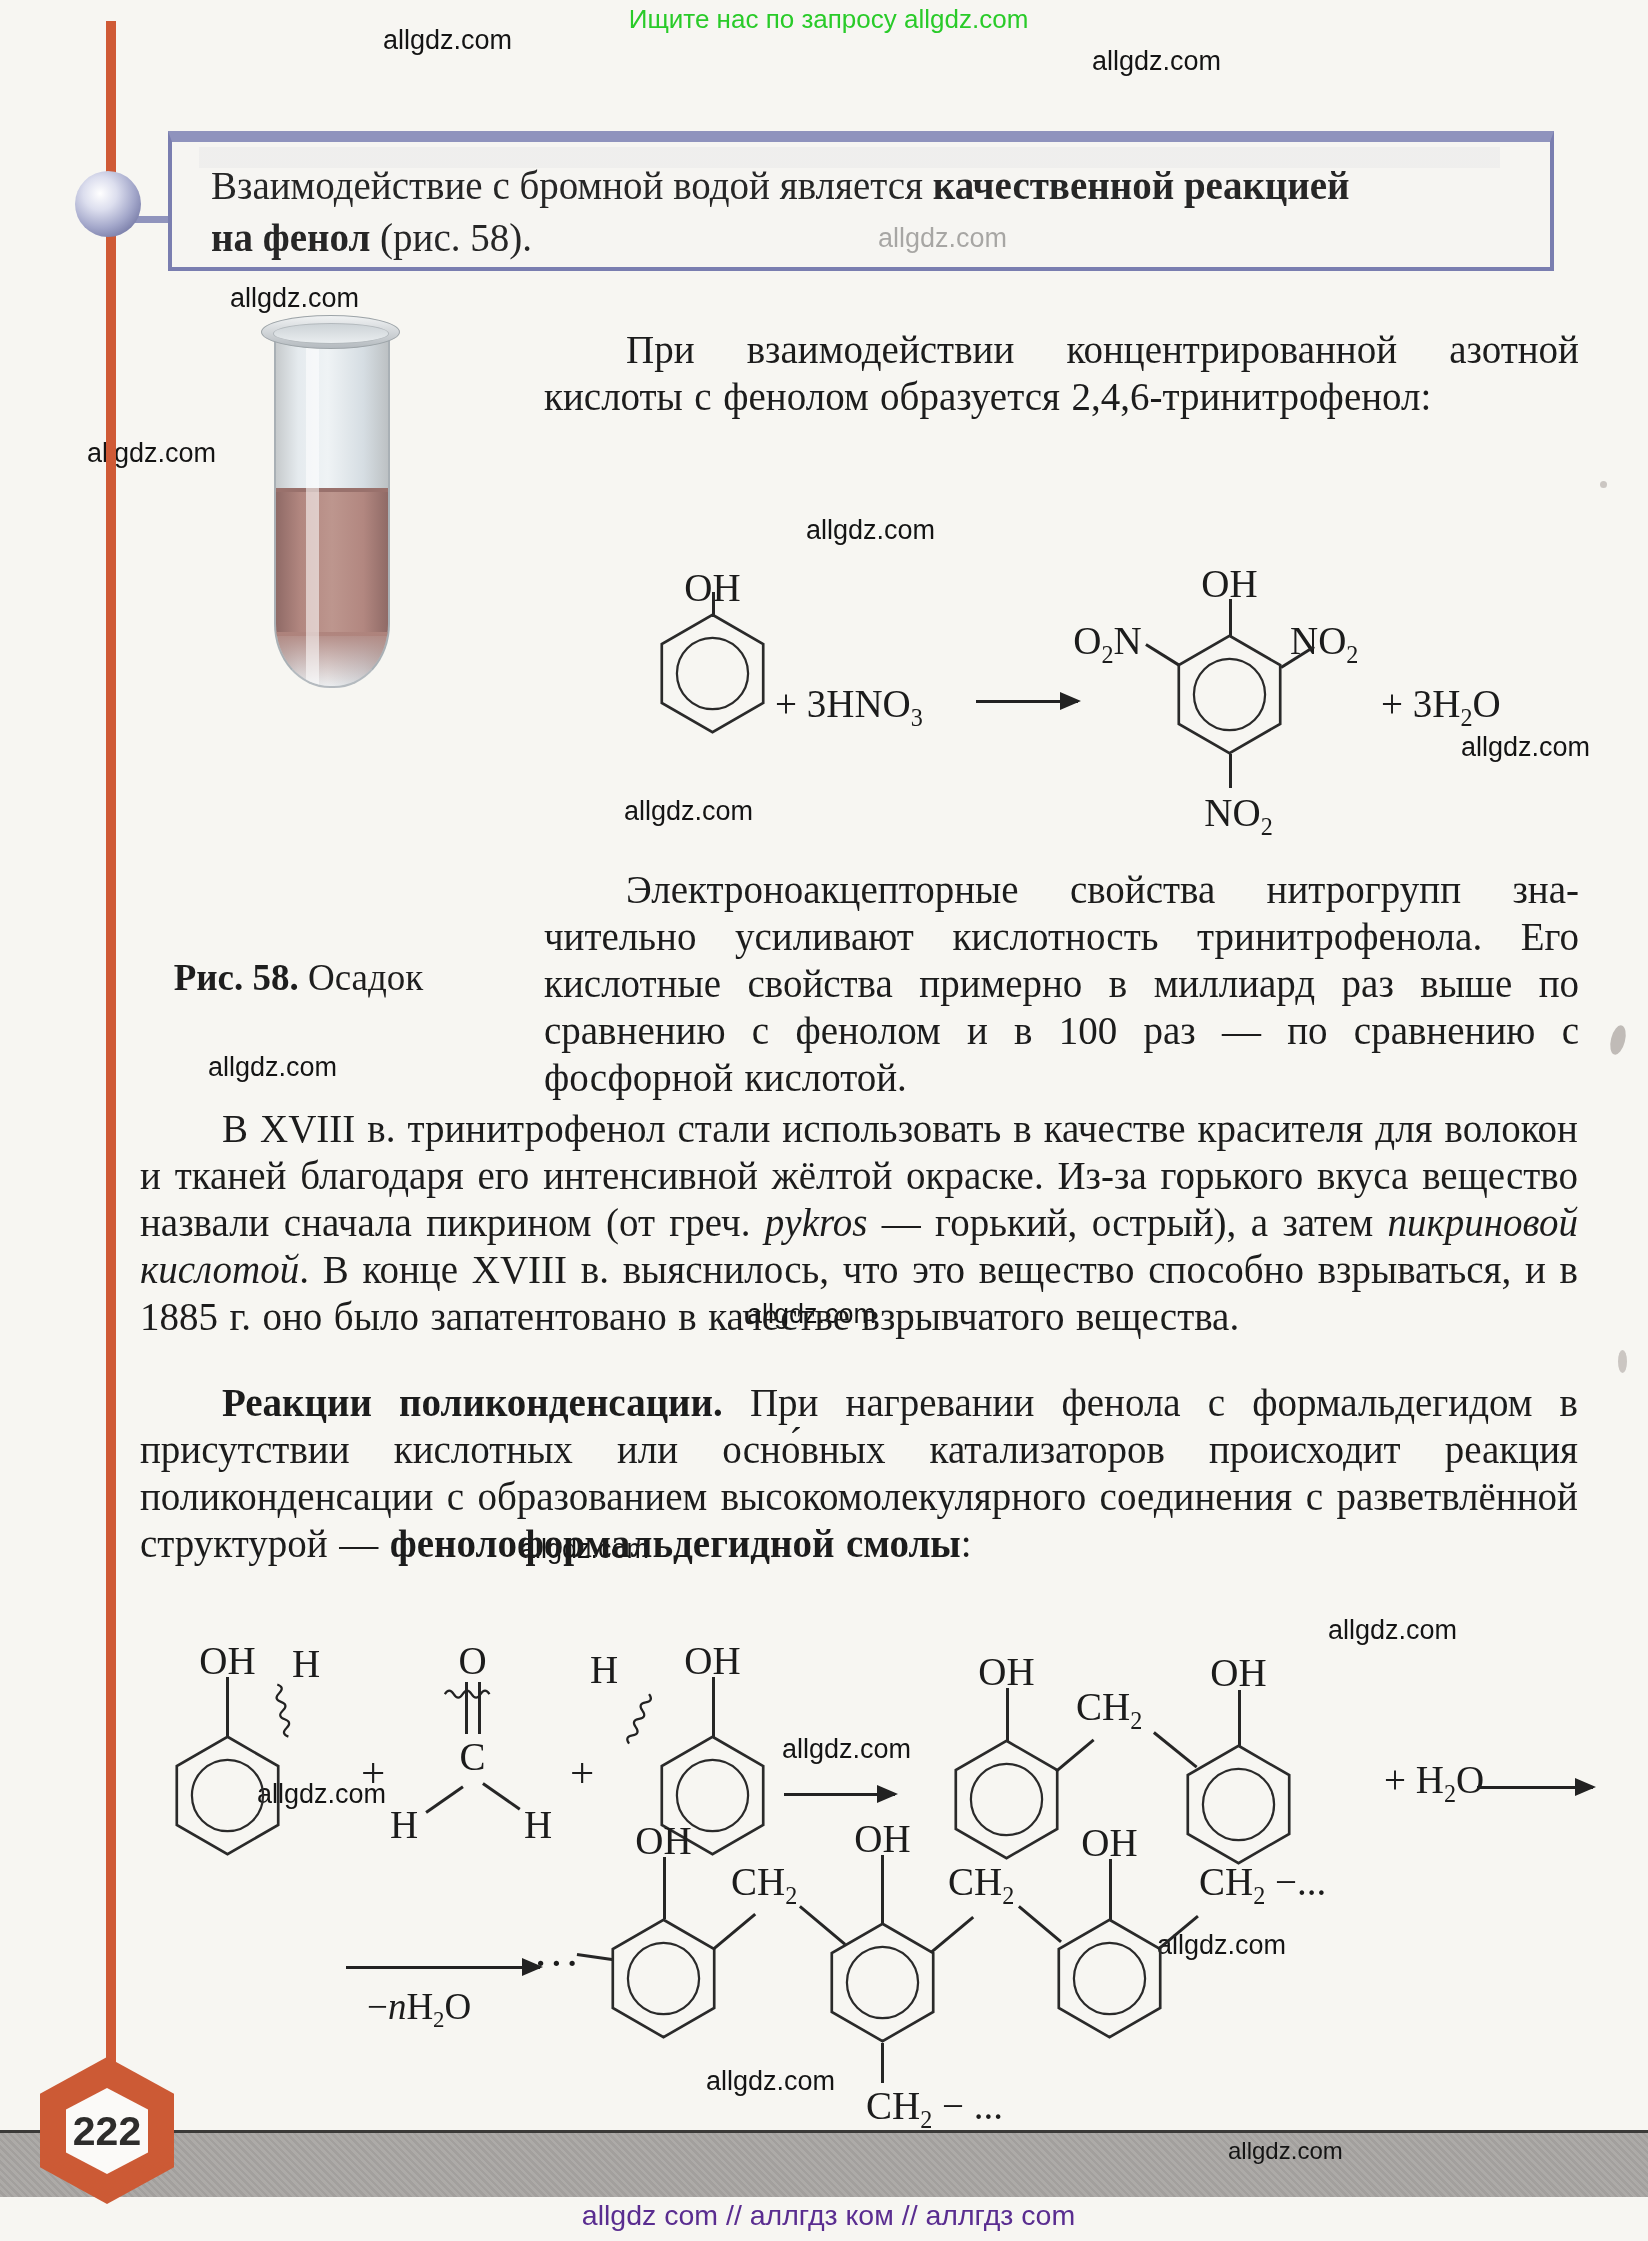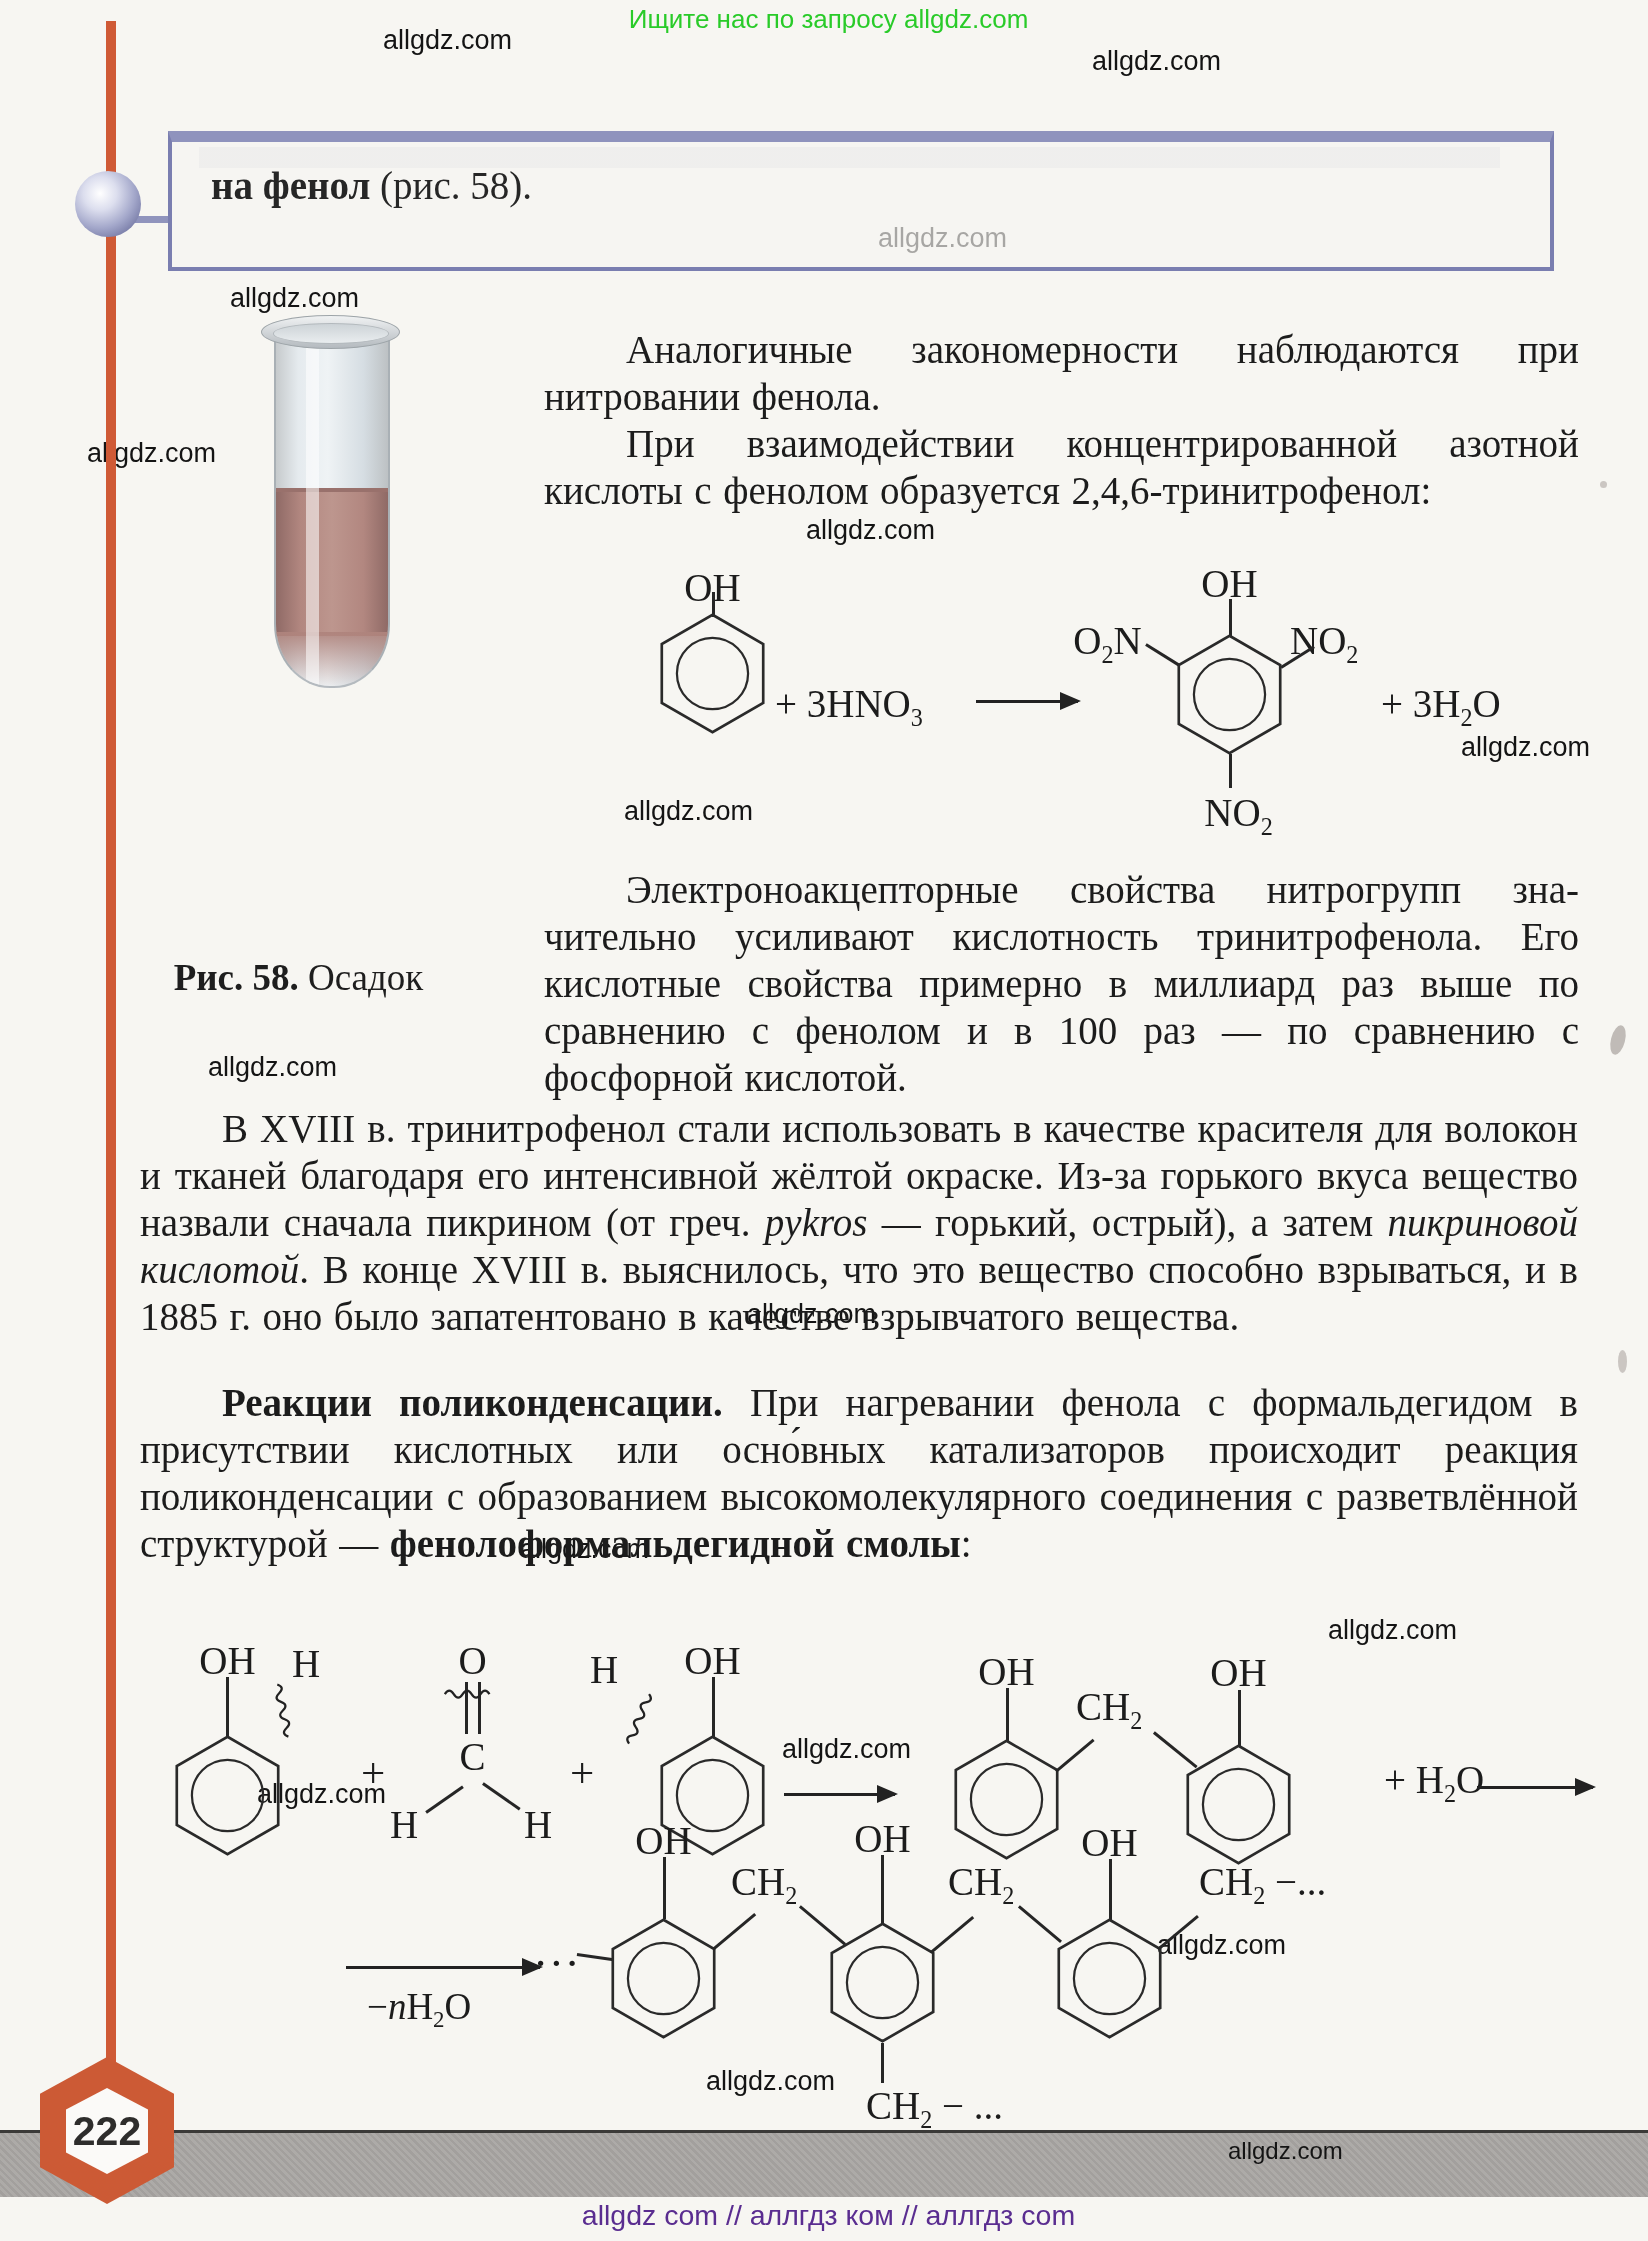--- a/index.html
+++ b/index.html
@@ -89,38 +89,38 @@
   <div class="wm" style="left:1228px;top:2137px;font-size:24px;z-index:6;">allgdz.com</div>
   <div class="wm wm-footer">allgdz com  //  аллгдз ком  //  аллгдз com</div>
 
   <div class="abs accent-line"></div>
   <div class="abs sphere-link"></div>
   <div class="abs sphere"></div>
 
   <div class="abs callout">
     <div class="bleed" style="left:27px;top:5.3px;width:1301px;height:46px;opacity:.5;"></div>
     <div class="callout-text">
+      <div><span>Взаимодействие с бромной водой является </span><b>качественной реакцией</b></div>
       <div><b>на фенол</b><span> (рис. 58).</span></div>
     </div>
   </div>
 
   <div class="abs tube-body">
     <div class="tube-liquid"></div>
     <div class="tube-fade"></div>
     <div class="tube-shine"></div>
   </div>
   <div class="abs tube-lip"></div>
   <div class="abs tube-lip-inner"></div>
 
   <div class="caption">
     <div><b>Рис. 58.</b><span> Осадок</span></div>
   </div>
 
   <div class="txt" style="left:544px;top:326px;width:1035px;">
-    <p>Аналогичные закономерности наблюдаются при нитровании фенола.</p>
     <p>При взаимодействии концентрированной азотной кислоты с фенолом образуется 2,4,6-тринитрофенол:</p>
   </div>
 
   <div class="lbl center" style="left:659px;top:565px;width:107px;">OH</div>
   <div class="bond-v" style="left:712px;top:592px;height:25px;"></div>
   <div class="ring" style="left:659px;top:613px;">
     <svg width="107" height="121" viewBox="0 0 120 136">
         <polygon points="60,2 117,35 117,101 60,134 3,101 3,35" fill="none" stroke="#2a2a2a" stroke-width="3"></polygon>
         <circle cx="60" cy="68" r="40" fill="none" stroke="#2a2a2a" stroke-width="2.5"></circle>
       </svg>

